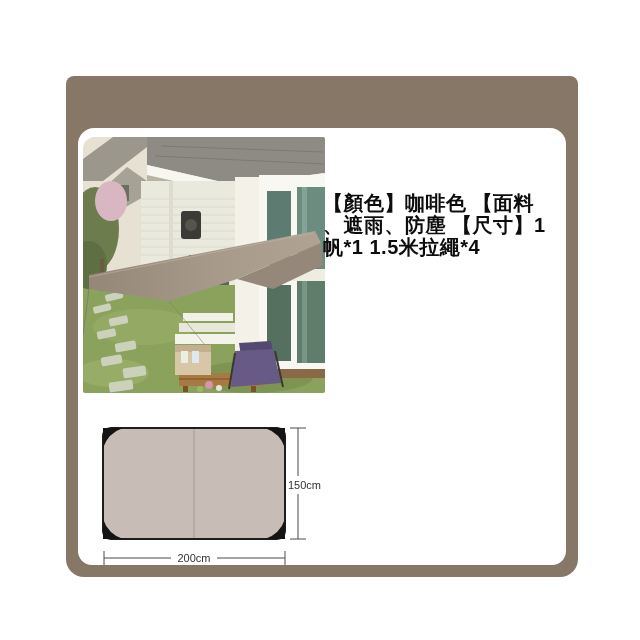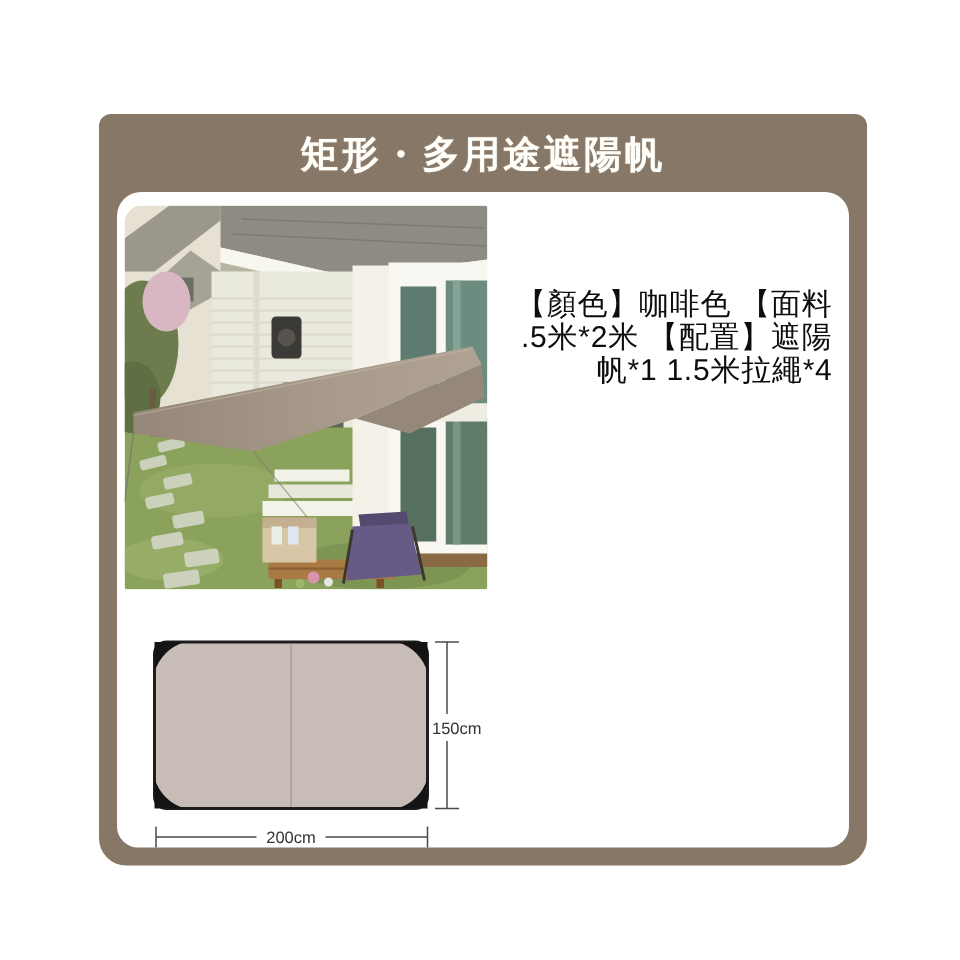--- a/index.html
+++ b/index.html
@@ -29,43 +29,40 @@
   }
   
   .photo{
     position:absolute;left:5px;top:9px;width:242px;height:256px;
     border-radius:12px 2px 2px 2px;overflow:hidden;
   }
   .photo svg{display:block;width:242px;height:256px;}
   
   .desc{
     position:absolute;top:64px;right:11px;width:232px;
-    text-align:right;color:#0d0d0d;font-weight:400;
+    color:#0d0d0d;font-weight:700;
     font-size:20px;line-height:22px;letter-spacing:.5px;
   }
   .desc .line{white-space:nowrap;}
   
   .diagram{
     position:absolute;left:11px;top:288px;width:250px;height:150px;
   }
   .diagram svg{display:block;width:250px;height:150px;}
   .dim-label{
     font-family:"Liberation Sans", sans-serif;
     font-size:11px;fill:#333333;font-weight:400;
   }
 </style>
 </head>
 <body>
 
 <div class="stage">
   <div class="panel">
 
-    <div class="panel-header">
-      <div class="page-title">矩形・多用途遮陽帆</div>
-    </div>
 
     <div class="card">
 
       <div class="photo">
         <svg viewBox="0 0 242 256" xmlns="http://www.w3.org/2000/svg">
           <defs>
             <linearGradient id="sailg" x1="0" y1="0" x2="1" y2="0">
               <stop offset="0" stop-color="#958777"></stop>
               <stop offset="0.55" stop-color="#a79a8b"></stop>
               <stop offset="1" stop-color="#b0a394"></stop>
@@ -170,21 +167,21 @@
             <line x1="6" y1="140" x2="230" y2="96" stroke="#c2b6a7" stroke-width="0.8" opacity="0.7"></line>
           </g>
 
           <line x1="6" y1="152" x2="0" y2="198" stroke="#7f7f6c" stroke-width="1"></line>
           <line x1="86" y1="164" x2="122" y2="208" stroke="#7f7f6c" stroke-width="1" opacity="0.55"></line>
         </svg>
       </div>
 
       <div class="desc">
         <div class="line">【顏色】咖啡色 【面料</div>
-        <div class="line">.5米*2米 【配置】遮陽</div>
+        <div class="line">、遮雨、防塵 【尺寸】1</div>
         <div class="line">帆*1 1.5米拉繩*4</div>
       </div>
 
       <div class="diagram">
         <svg viewBox="0 0 250 150" xmlns="http://www.w3.org/2000/svg">
 
           <rect x="14" y="12" width="182" height="111" rx="8" fill="#c7bcb6" stroke="#1e1e1e" stroke-width="2"></rect>
 
           <line x1="105" y1="13" x2="105" y2="122" stroke="#a79c94" stroke-width="1"></line>
 

